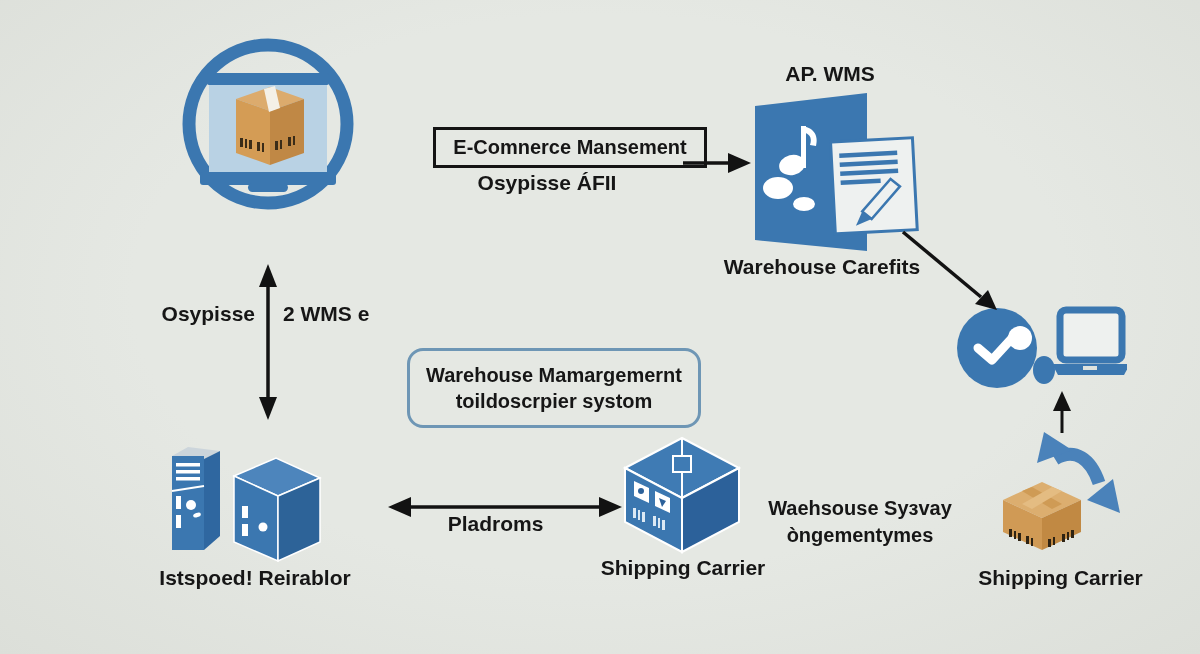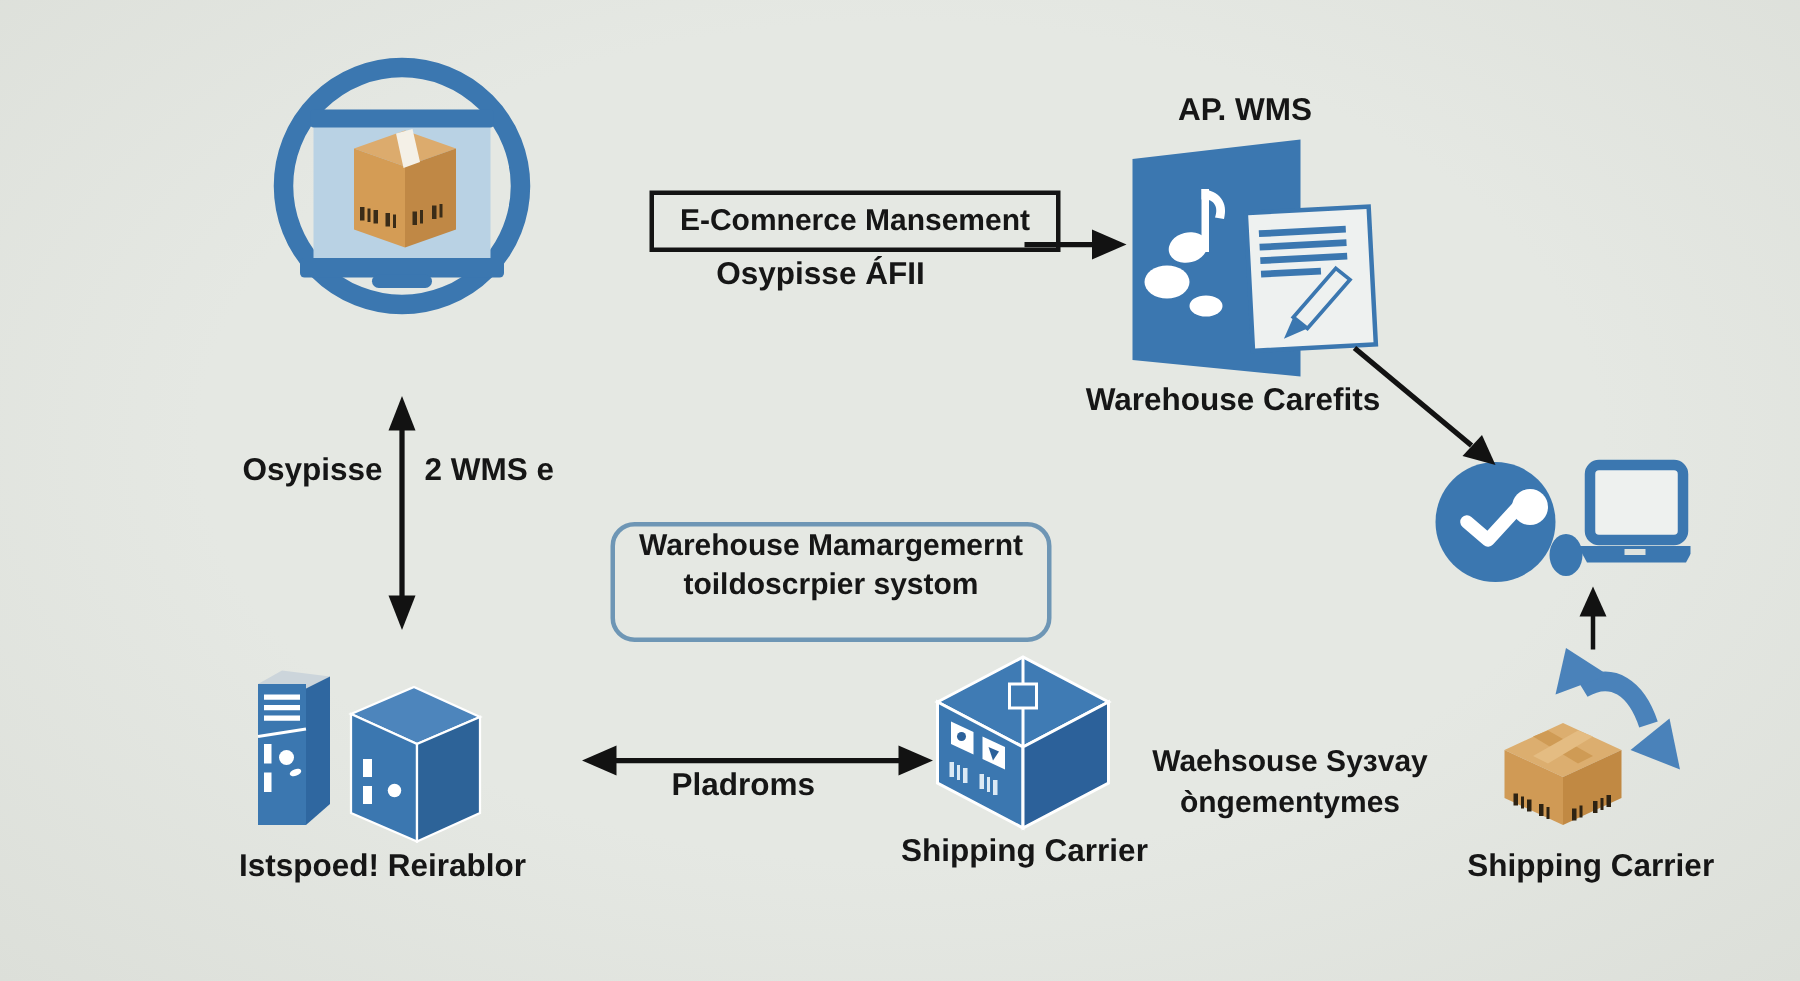--- a/index.html
+++ b/index.html
@@ -16,21 +16,21 @@
   .sz21{font-size:21px;}
   .ecom-box{
     position:absolute;left:413px;top:127px;width:268px;height:35px;
     border:3px solid #141414;background:transparent;
     display:flex;align-items:center;justify-content:center;
     color:#161616;font-weight:700;font-size:20px;margin-left:20px;
   }
   .wms-box{
     position:absolute;left:407px;top:348px;width:288px;height:74px;
     border:3px solid #6e96b5;border-radius:16px;background:transparent;
-    display:flex;flex-direction:column;align-items:center;justify-content:flex-start;
+    display:flex;flex-direction:column;align-items:center;justify-content:center;
     color:#161616;font-weight:700;font-size:20px;line-height:1.3;
   }
   .icon{position:absolute;}
   svg{display:block;}
 </style>
 </head>
 <body>
 
 <div id="canvas">
 

